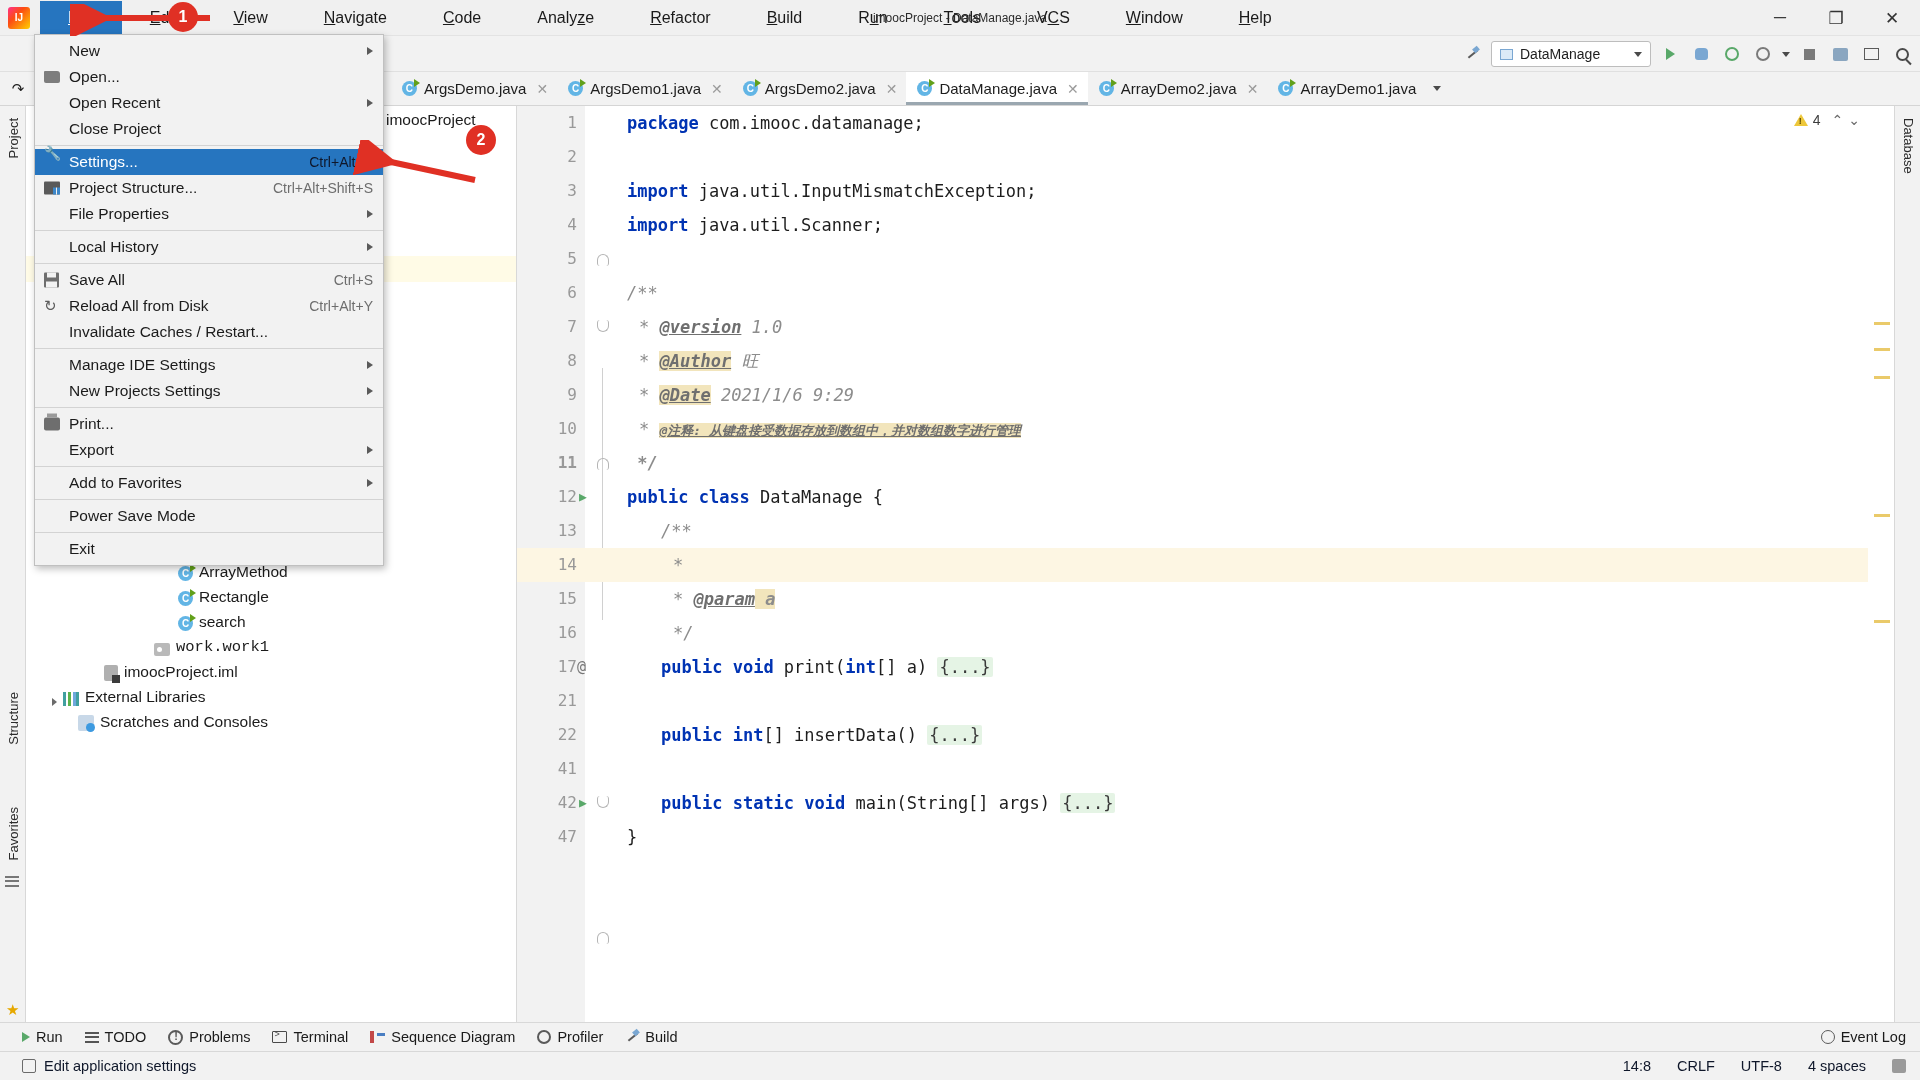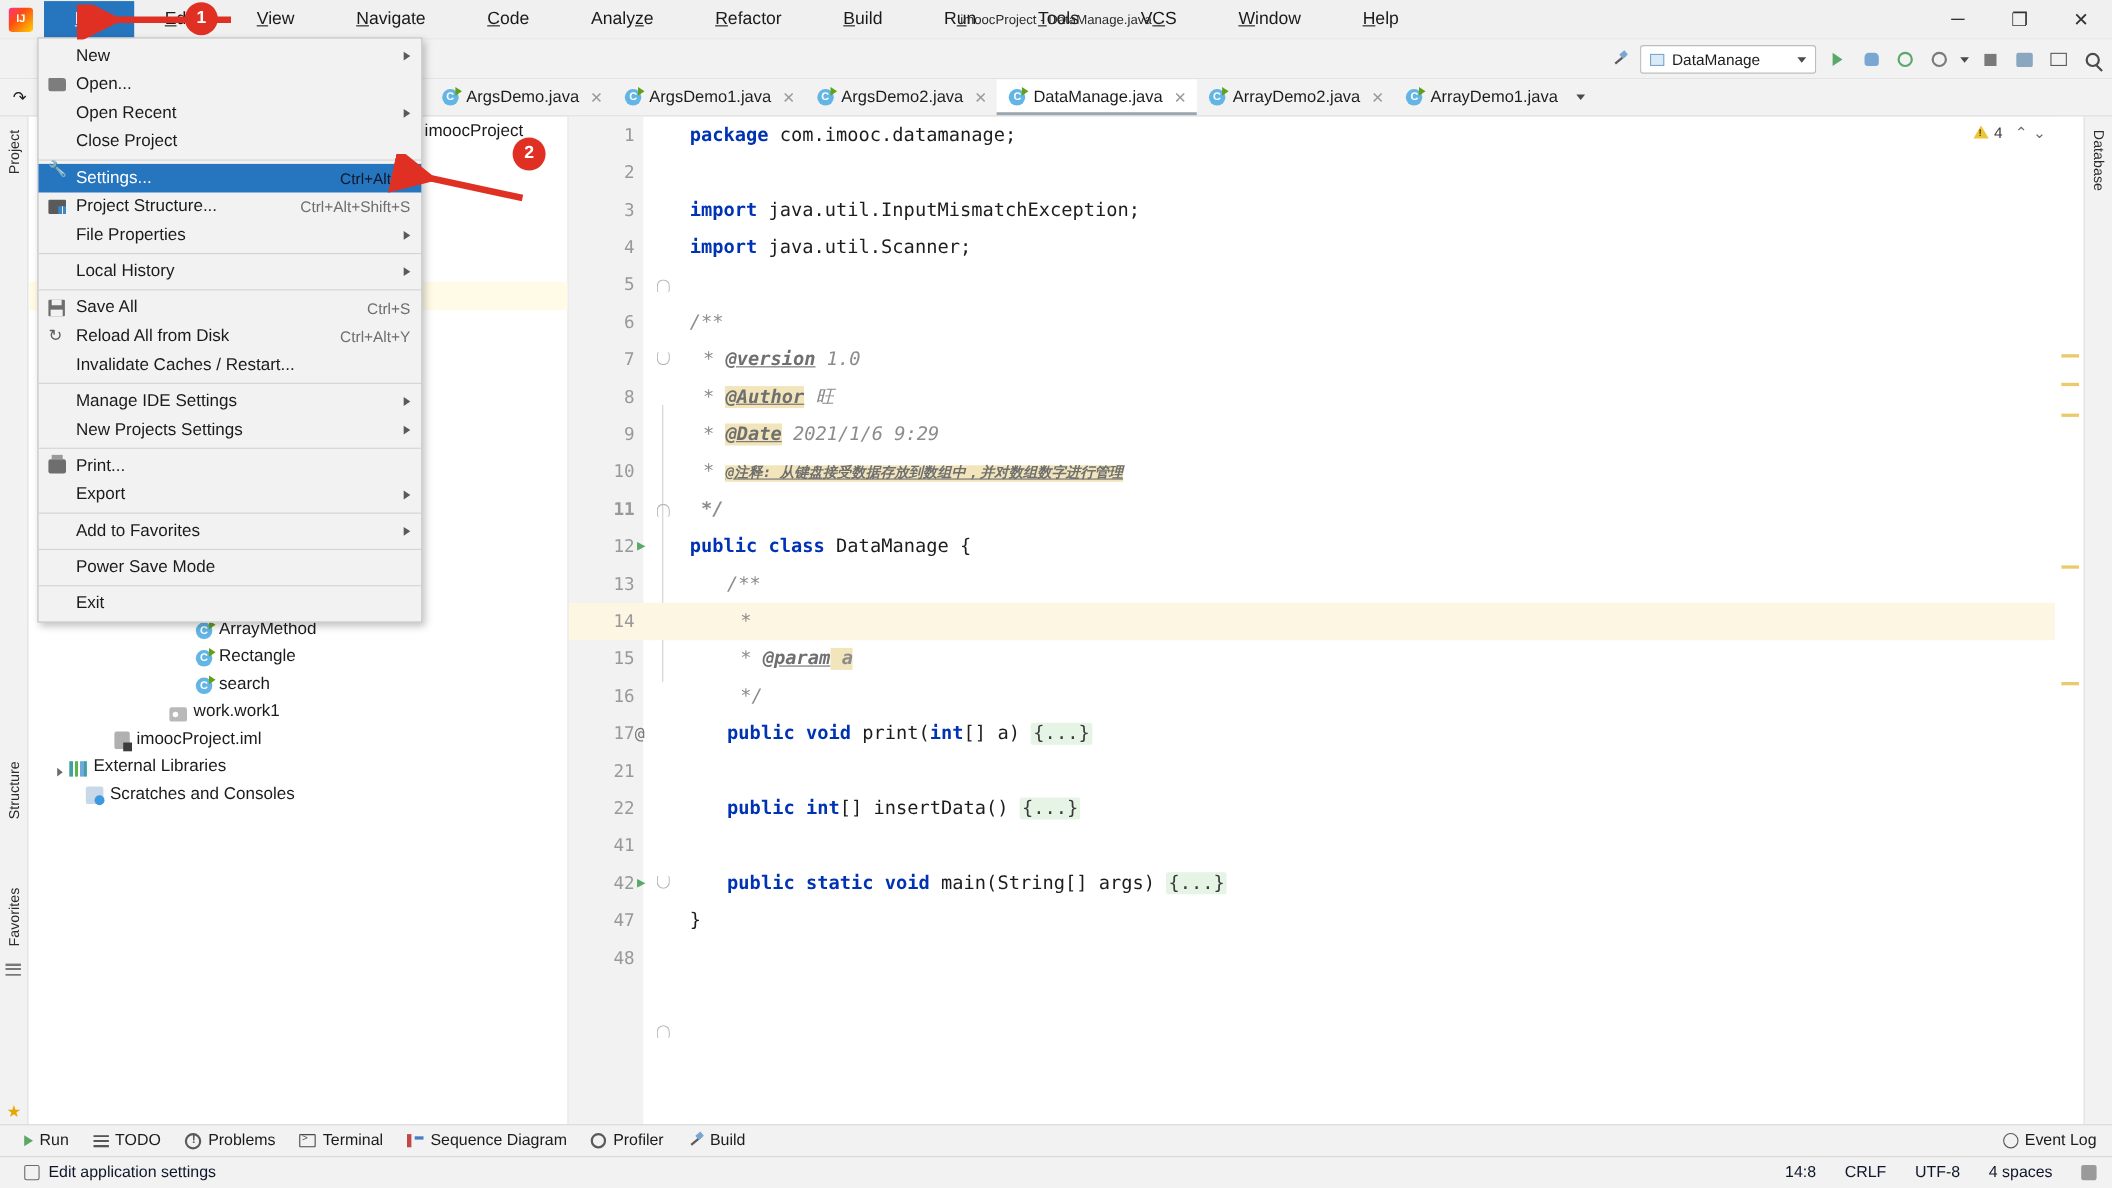--- a/index.html
+++ b/index.html
@@ -472,21 +472,21 @@
         <span>ArrayMethod</span>
       </div>
       <div class="tree-row" style="padding-left:152px;">
         <span class="c-badge tw"></span>
         <span>Rectangle</span>
       </div>
       <div class="tree-row" style="padding-left:152px;">
         <span class="c-badge tw"></span>
         <span>search</span>
       </div>
-      <div class="tree-row" style="padding-left:128px;">
+      <div class="tree-row" style="padding-left:128px;font-family:Liberation Mono, monospace;">
         <span class="folder-ico tw"></span>
         <span>work.work1</span>
       </div>
       <div class="tree-row" style="padding-left:78px;">
         <span class="iml-ico tw"></span>
         <span>imoocProject.iml</span>
       </div>
       <div class="tree-row" style="padding-left:26px;">
         <span class="arrow-r tw"></span>
         <span class="lib-ico tw"></span>
@@ -628,23 +628,20 @@
         <span class="gutter-run">▶</span>
 
         <span class="ctext" style="left:144px;"><span class="kw">public</span> <span class="kw">static</span> <span class="kw">void</span><span> main(String[] args) </span><span class="fold-box">{...}</span></span>
       </div>
 
       <div class="cline" style="top:714px;">
         <span class="lineno">47</span>
         <span class="ctext">}</span>
       </div>
 
-      <div class="cline" style="top:748px;">
-        <span class="lineno">48</span>
-      </div>
     </div>
 
     <div class="warn-panel" style="top:6px;">
       <span class="tri-warn"></span>
       <span>4</span>
       <span style="margin-left:6px;color:#6a6a6a;">⌃</span>
       <span style="color:#6a6a6a;">⌄</span>
     </div>
 
     <div class="inspect-gutter">

